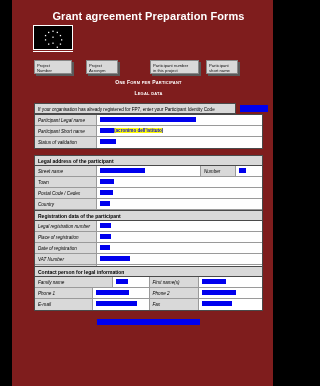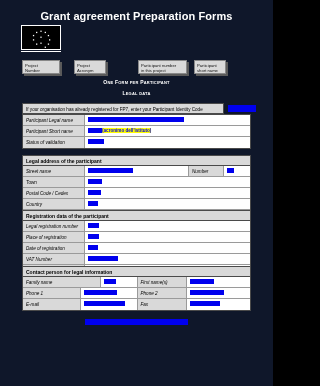--- a/index.html
+++ b/index.html
@@ -10,24 +10,24 @@
   body {
     width: 273px;
     height: 386px;
     overflow: hidden;
     font-family: "Liberation Sans", sans-serif;
     color: #000000;
     position: relative;
   }
   .page {
     position: absolute;
-    left: 0; top: 0;
+    left: 12px; top: 0;
     width: 273px;
     height: 386px;
-    background: #0f172a;
+    background: #7f1d1d;
   }
 
   
   .doc-title {
     position: absolute;
     left: 0; top: 10px;
     width: 273px;
     text-align: center;
     color: #ffffff;
     font-size: 11px;

